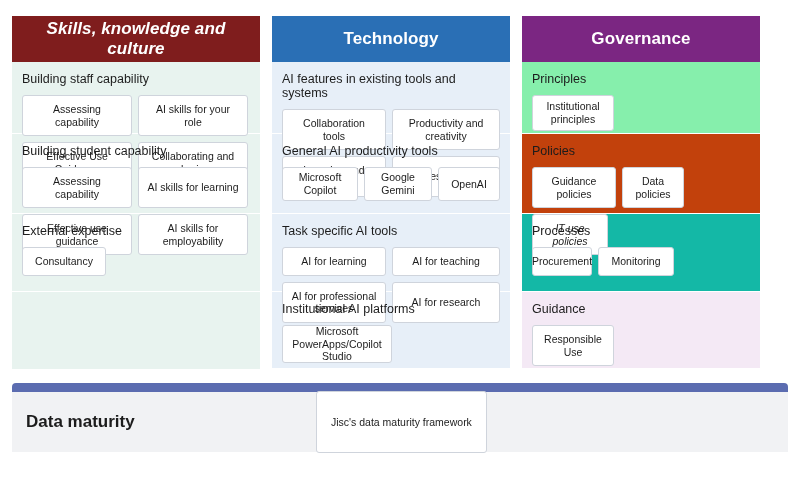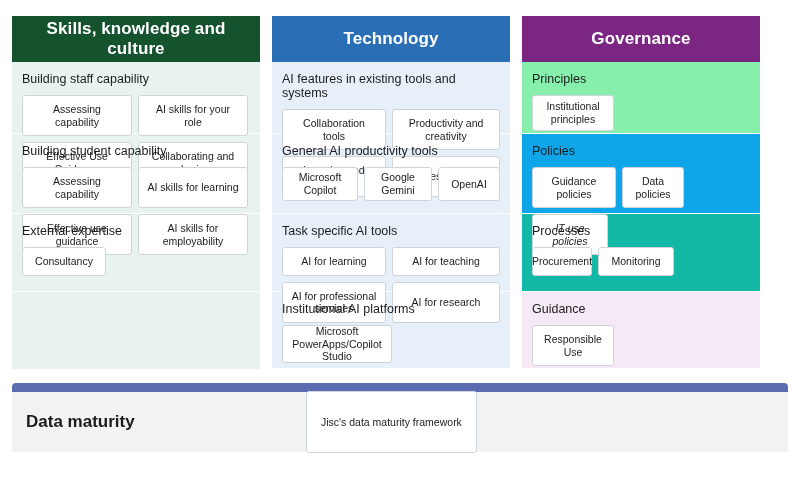--- a/index.html
+++ b/index.html
@@ -126,31 +126,32 @@
     justify-content: flex-start;
     padding-left: 20px;
   }
   .bottom-chip {
     background: #ffffff;
     border: 1px solid #cfd4dc;
     border-radius: 3px;
     font-size: 10.5px;
     color: #1c1c1c;
     padding: 24px 14px;
+    margin-left: 10px;
   }
 </style>
 </head>
 <body>
 
 <div class="board">
 
   <div class="columns">
 
     <div class="column col-skills">
-      <div class="col-header" style="background: #14532d;">Skills, knowledge and culture</div>
+      <div class="col-header" style="background: #7f1d1d; font-style: italic;">Skills, knowledge and culture</div>
       <div class="col-body">
 
         <div class="section" style="height: 72px; background: rgb(232, 243, 239);">
           <div class="section-title">Building staff capability</div>
           <div class="chips">
             <div class="chip" style="width:110px;">Assessing capability</div>
             <div class="chip" style="width:110px;">AI skills for your role</div>
             <div class="chip" style="width:110px;">Effective Use Guidance</div>
             <div class="chip" style="width:110px;">Collaborating and sharing</div>
           </div>
@@ -223,21 +224,21 @@
       <div class="col-header" style="background: rgb(123, 38, 130);">Governance</div>
       <div class="col-body">
 
         <div class="section" style="height: 72px; background: #86efac;">
           <div class="section-title">Principles</div>
           <div class="chips">
             <div class="chip two-line" style="width:82px;height:36px;">Institutional principles</div>
           </div>
         </div>
 
-        <div class="section" style="height: 80px; background: #0ea5e9;">
+        <div class="section" style="height: 80px; background: #c2410c;">
           <div class="section-title">Policies</div>
           <div class="chips">
             <div class="chip" style="width:84px;">Guidance policies</div>
             <div class="chip" style="width:62px;">Data policies</div>
             <div class="chip" style="width:76px;font-style:italic;">IT use policies</div>
           </div>
         </div>
 
         <div class="section" style="height: 78px; background: #14b8a6;">
           <div class="section-title">Processes</div>

